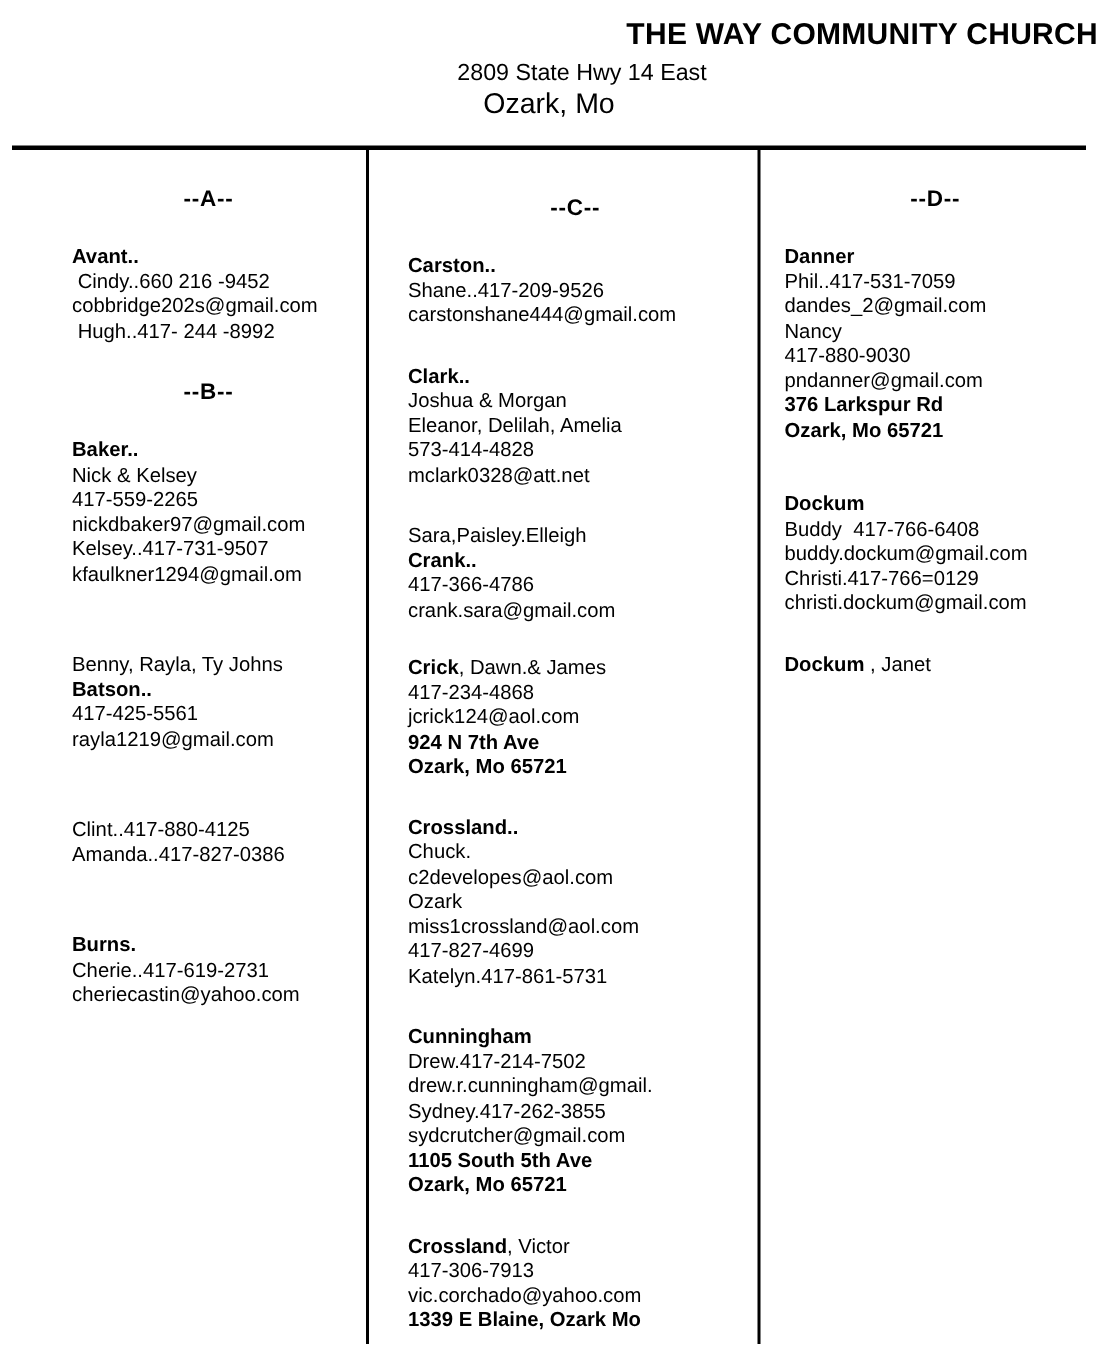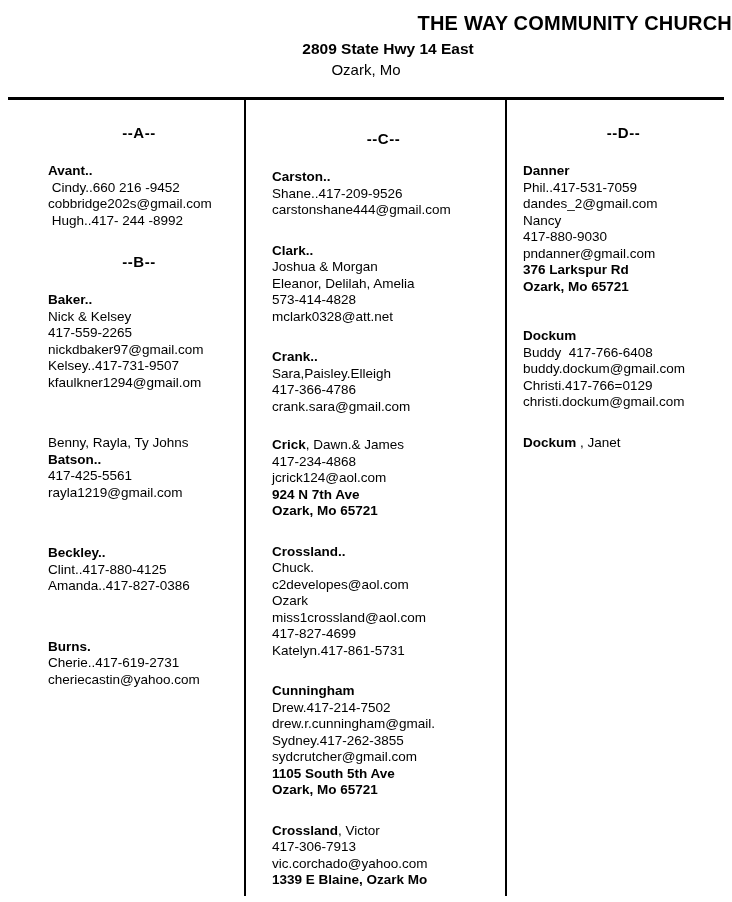--- a/index.html
+++ b/index.html
@@ -24,27 +24,27 @@
   .church-name {
     font-size: 20px;
     font-weight: bold;
     letter-spacing: 0.2px;
     line-height: 26px;
     margin: 0;
     text-align: right;
   }
   .church-addr {
     font-size: 15.5px;
-    font-weight: bold;
+    font-weight: normal;
     line-height: 21px;
     margin: 2px 0 0 0;
     padding-left: 44px;
   }
   .church-city {
-    font-size: 15px;
+    font-size: 19px;
     font-weight: normal;
     line-height: 21px;
     margin: 0;
   }
 
   
   .hrule {
     position: absolute;
     left: 8px;
     right: 8px;
@@ -140,21 +140,20 @@
         <span class="ln">Kelsey..417-731-9507</span>
         <span class="ln">kfaulkner1294@gmail.om</span>
       </div>
       <div class="entry gap-xl">
         <span class="ln">Benny, Rayla, Ty Johns</span>
         <span class="ln b"><span class="bq">Batson..</span></span>
         <span class="ln">417-425-5561</span>
         <span class="ln">rayla1219@gmail.com</span>
       </div>
       <div class="entry gap-xl">
-        <span class="ln b"><span class="bq">Beckley..</span></span>
         <span class="ln">Clint..417-880-4125</span>
         <span class="ln">Amanda..417-827-0386</span>
       </div>
       <div class="entry gap-xl">
         <span class="ln b"><span class="bq">Burns.</span></span>
         <span class="ln">Cherie..417-619-2731</span>
         <span class="ln">cheriecastin@yahoo.com</span>
       </div>
     </div>
   <div class="col col-2">
@@ -165,22 +164,22 @@
         <span class="ln">carstonshane444@gmail.com</span>
       </div>
       <div class="entry gap-md">
         <span class="ln b"><span class="bq">Clark..</span></span>
         <span class="ln">Joshua &amp; Morgan</span>
         <span class="ln">Eleanor, Delilah, Amelia</span>
         <span class="ln">573-414-4828</span>
         <span class="ln">mclark0328@att.net</span>
       </div>
       <div class="entry gap-md">
+        <span class="ln">Sara,Paisley.Elleigh</span>
         <span class="ln b"><span class="bq">Crank..</span></span>
-        <span class="ln">Sara,Paisley.Elleigh</span>
         <span class="ln">417-366-4786</span>
         <span class="ln">crank.sara@gmail.com</span>
       </div>
       <div class="entry gap-sm">
         <span class="ln b"><span class="bq">Crick</span><span class="rq">, Dawn.&amp; James</span></span>
         <span class="ln">417-234-4868</span>
         <span class="ln">jcrick124@aol.com</span>
         <span class="ln b">924 N 7th Ave</span>
         <span class="ln b">Ozark, Mo 65721</span>
       </div>

